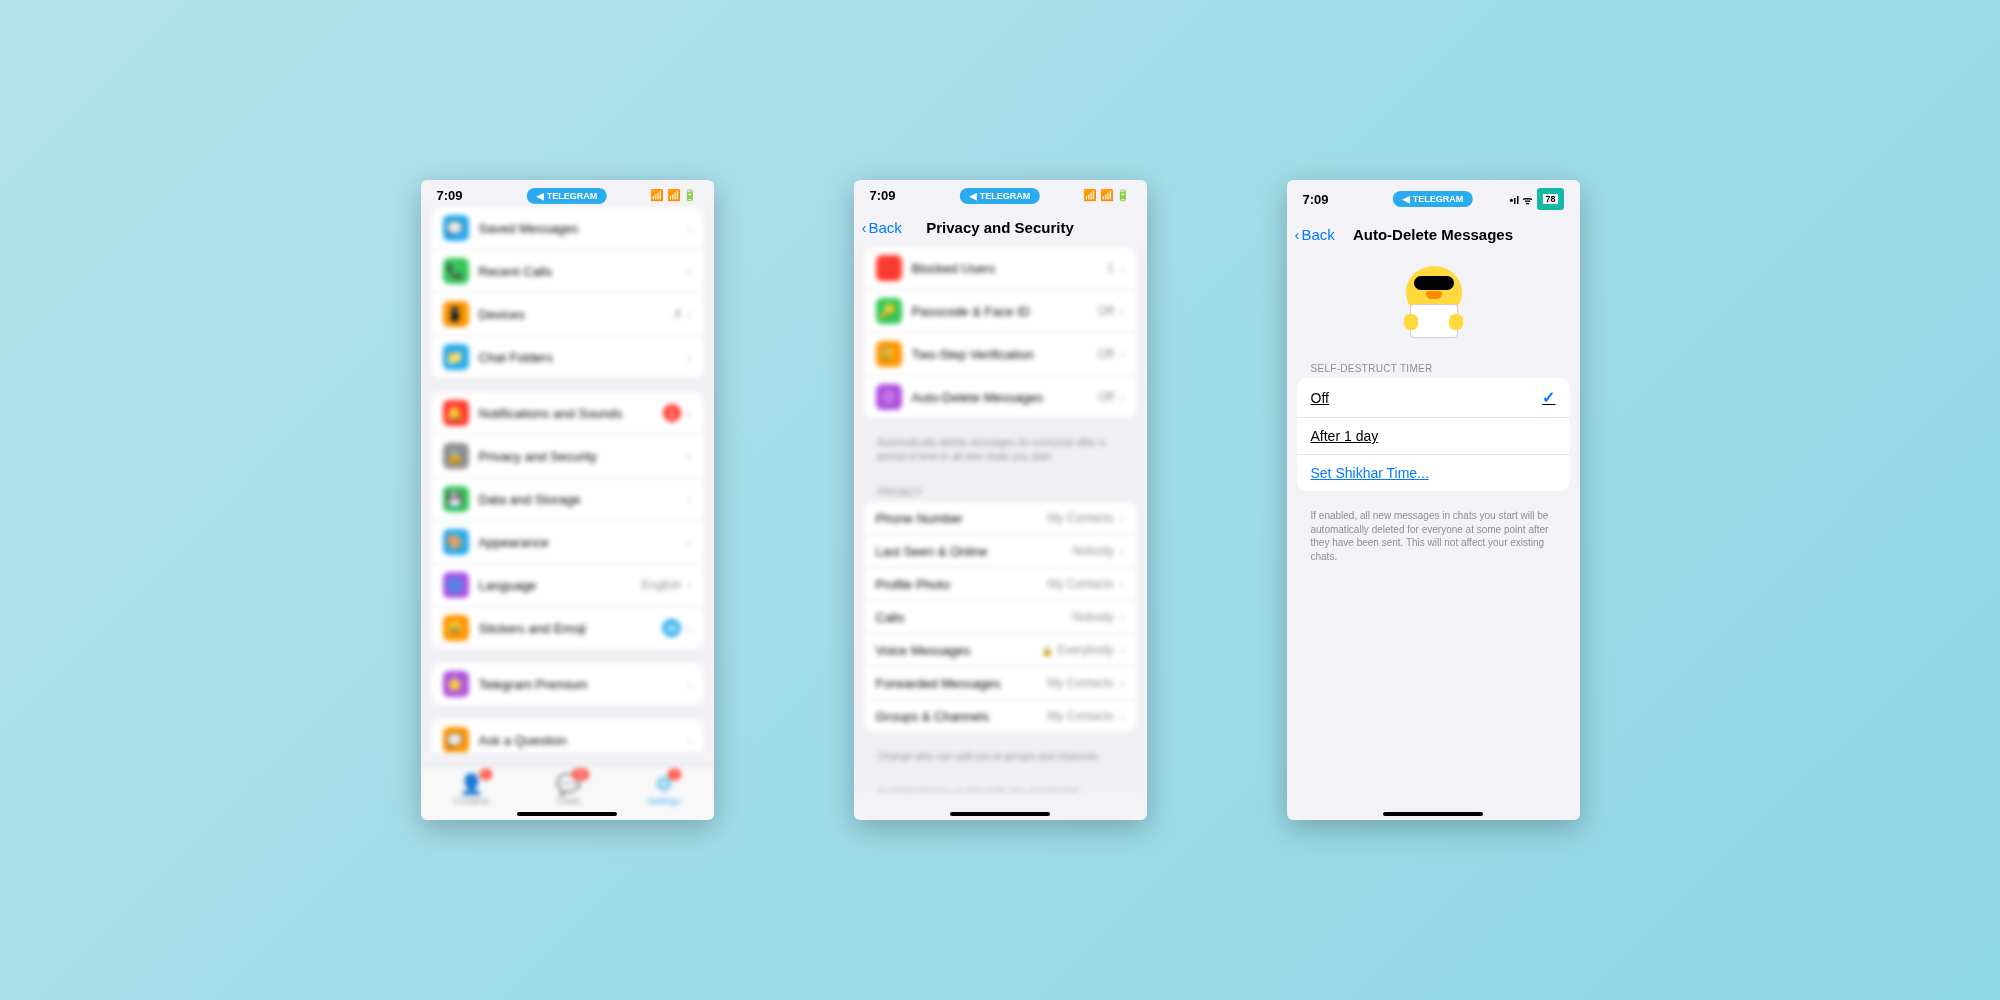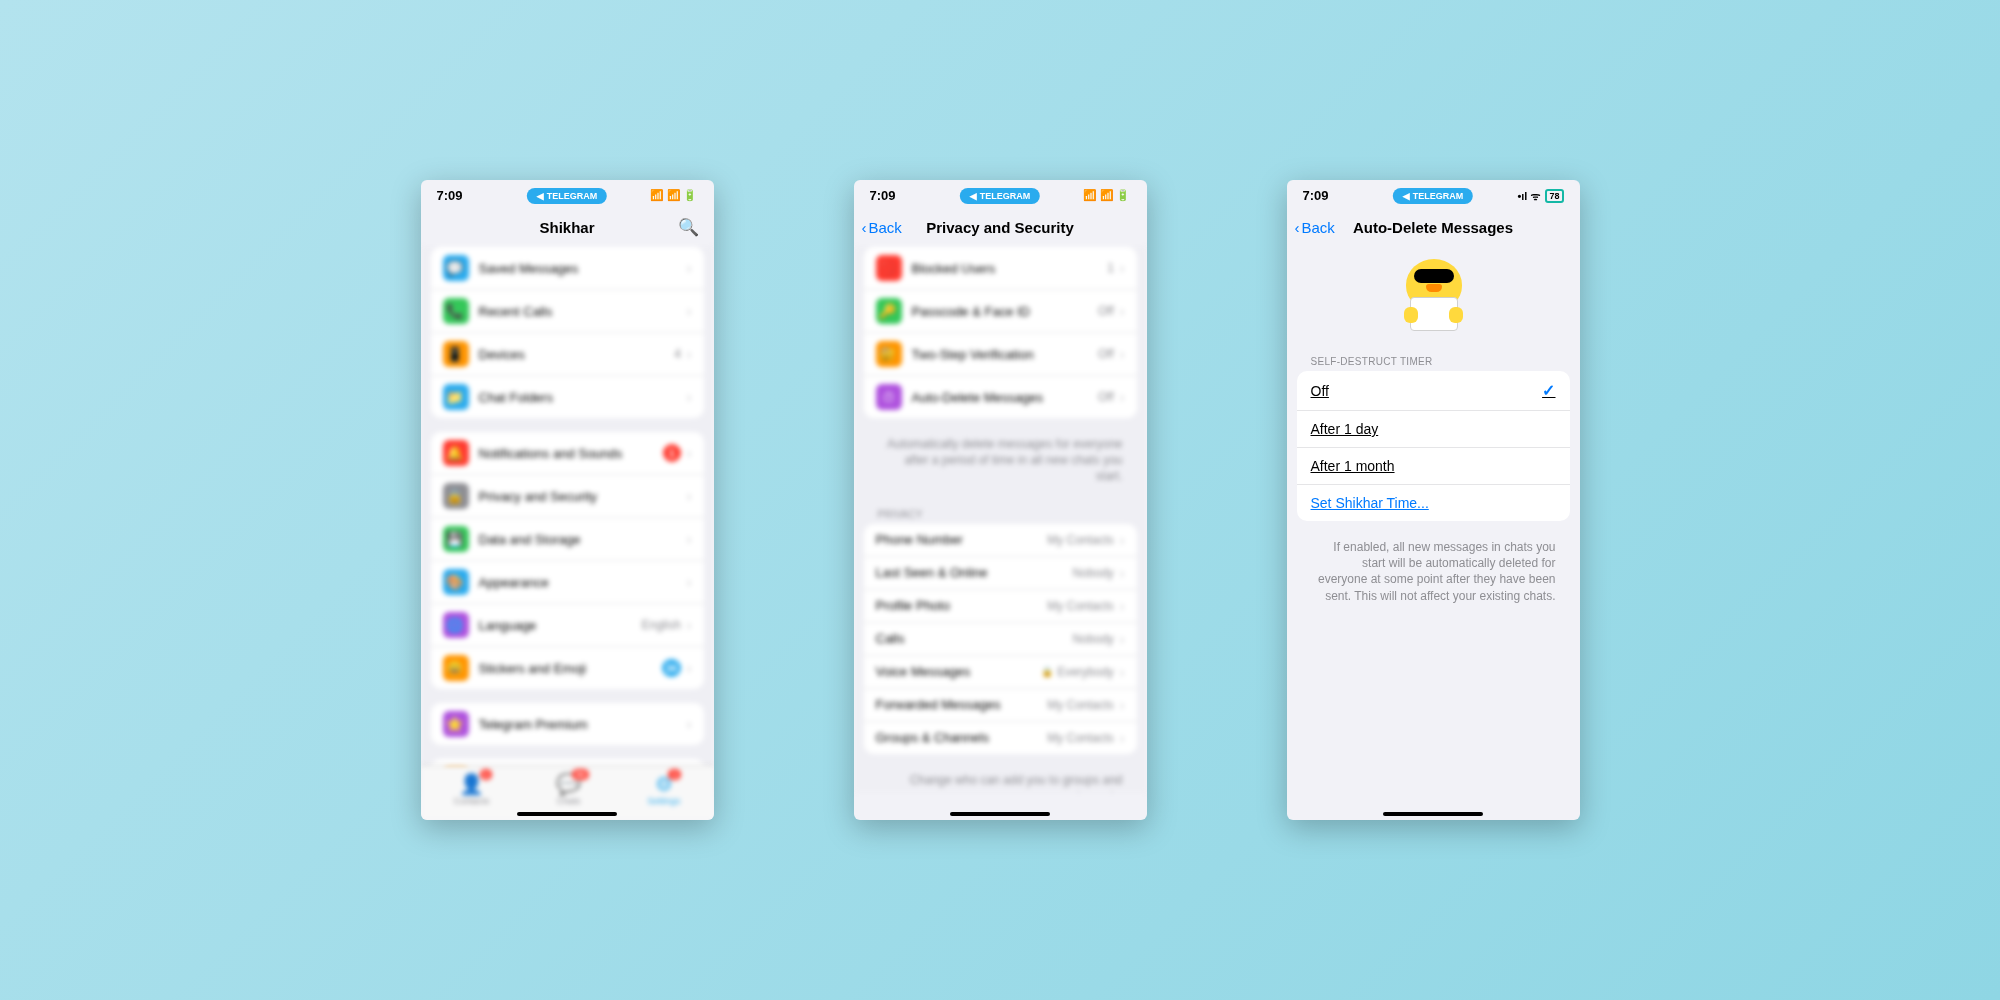--- a/index.html
+++ b/index.html
@@ -19,21 +19,21 @@
 .row { display: flex; align-items: center; padding: 8px 12px; border-bottom: 0.5px solid #e5e5e7; font-size: 13px; }
 .row:last-child { border-bottom: none; }
 .row.highlight { background: #fff; }
 .row .icon { width: 26px; height: 26px; border-radius: 6px; margin-right: 10px; display: flex; align-items: center; justify-content: center; font-size: 14px; color: #fff; flex-shrink: 0; }
 .row .label { flex: 1; color: #000; }
 .row .value { color: #8e8e93; font-size: 12px; margin-right: 6px; }
 .row .chev { color: #c7c7cc; font-size: 14px; }
 .row .badge { background: #ff3b30; color: #fff; border-radius: 9px; min-width: 18px; height: 18px; display: flex; align-items: center; justify-content: center; font-size: 10px; font-weight: 600; margin-right: 6px; padding: 0 4px; }
 .row .badge.blue { background: #2aabee; }
 .row .lock { color: #8e8e93; font-size: 10px; margin-right: 3px; }
-.footer { font-size: 12px; color: #8e8e93; padding: 4px 14px 10px; line-height: 1.35; text-align: right; }
+.footer { font-size: 10px; color: #8e8e93; padding: 4px 14px 10px; line-height: 1.35; }
 .header { font-size: 10px; color: #8e8e93; padding: 14px 14px 4px; text-transform: uppercase; letter-spacing: 0.3px; }
 .tabbar { position: absolute; bottom: 0; left: 0; right: 0; height: 55px; background: #f8f8f8; border-top: 0.5px solid #d0d0d0; display: flex; justify-content: space-around; align-items: center; padding-bottom: 8px; }
 .tab { display: flex; flex-direction: column; align-items: center; font-size: 9px; color: #8e8e93; position: relative; }
 .tab.active { color: #2aabee; }
 .tab .ticon { font-size: 20px; position: relative; }
 .tab .tbadge { position: absolute; top: -3px; right: -8px; background: #ff3b30; color: #fff; border-radius: 8px; font-size: 8px; padding: 1px 4px; font-weight: 600; }
 .homebar { position: absolute; bottom: 4px; left: 50%; transform: translateX(-50%); width: 100px; height: 4px; background: #000; border-radius: 3px; }
 .duck { width: 75px; height: 75px; margin: 10px auto 18px; position: relative; }
 .duck-body { width: 56px; height: 52px; background: #ffd93d; border-radius: 50% 50% 48% 48%; position: absolute; left: 10px; top: 2px; }
 .duck-glasses { position: absolute; top: 12px; left: 18px; width: 40px; height: 14px; background: #000; border-radius: 7px; }
@@ -50,24 +50,20 @@
 </style>
 </head>
 <body>
 
 <div class="phone blur">
   <div class="statusbar">
     <span>7:09</span>
     <span class="pill">◀ <span>TELEGRAM</span></span>
     <span class="stat-right">📶 📶 🔋</span>
   </div>
-  <div class="navbar">
-    <span class="title">Shikhar</span>
-    <span class="search">🔍</span>
-  </div>
   <div class="content" id="s1c">
       <div class="group">
         <div class="row">
           <span class="icon" style="background:#2aabee">💬</span>
           <span class="label">Saved Messages</span>
           <span class="chev">›</span>
         </div>
         <div class="row">
           <span class="icon" style="background:#34c759">📞</span>
           <span class="label">Recent Calls</span>
@@ -232,21 +228,21 @@
       <div class="footer">Change who can add you to groups and channels.</div>
       <div class="header">AUTOMATICALLY DELETE MY ACCOUNT</div>
     </div>
   <div class="homebar"></div>
 </div>
 
 <div class="phone p3">
   <div class="statusbar">
     <span>7:09</span>
     <span class="pill">◀ <span>TELEGRAM</span></span>
-    <span class="stat-right">•ıl ᯤ <span style="border:2px solid #14b8a6;border-radius:3px;padding:0 2px;font-size:9px;">78</span></span>
+    <span class="stat-right">•ıl ᯤ <span style="border:6px solid #14b8a6;border-radius:3px;padding:0 2px;font-size:9px;">78</span></span>
   </div>
   <div class="navbar">
     <span class="back">‹ <span>Back</span></span>
     <span class="title">Auto-Delete Messages</span>
   </div>
   <div class="content">
     <div class="duck">
       <div class="duck-body"></div>
       <div class="duck-glasses"></div>
       <div class="duck-beak"></div>
@@ -256,23 +252,20 @@
     </div>
     <div class="header">SELF-DESTRUCT TIMER</div>
     <div class="group" id="s3g">
         <div class="option">
           <span class="olabel">Off</span>
           <span class="check">✓</span>
         </div>
         <div class="option">
           <span class="olabel">After 1 day</span>
         </div>
-        <div class="option">
-          <span class="olabel">After 1 month</span>
-        </div>
         <div class="option link">
           <span class="olabel">Set Shikhar Time...</span>
         </div>
       </div>
     <div class="footer">If enabled, all new messages in chats you start will be automatically deleted for everyone at some point after they have been sent. This will not affect your existing chats.</div>
   </div>
   <div class="homebar"></div>
 </div>
 
 </body></html>

